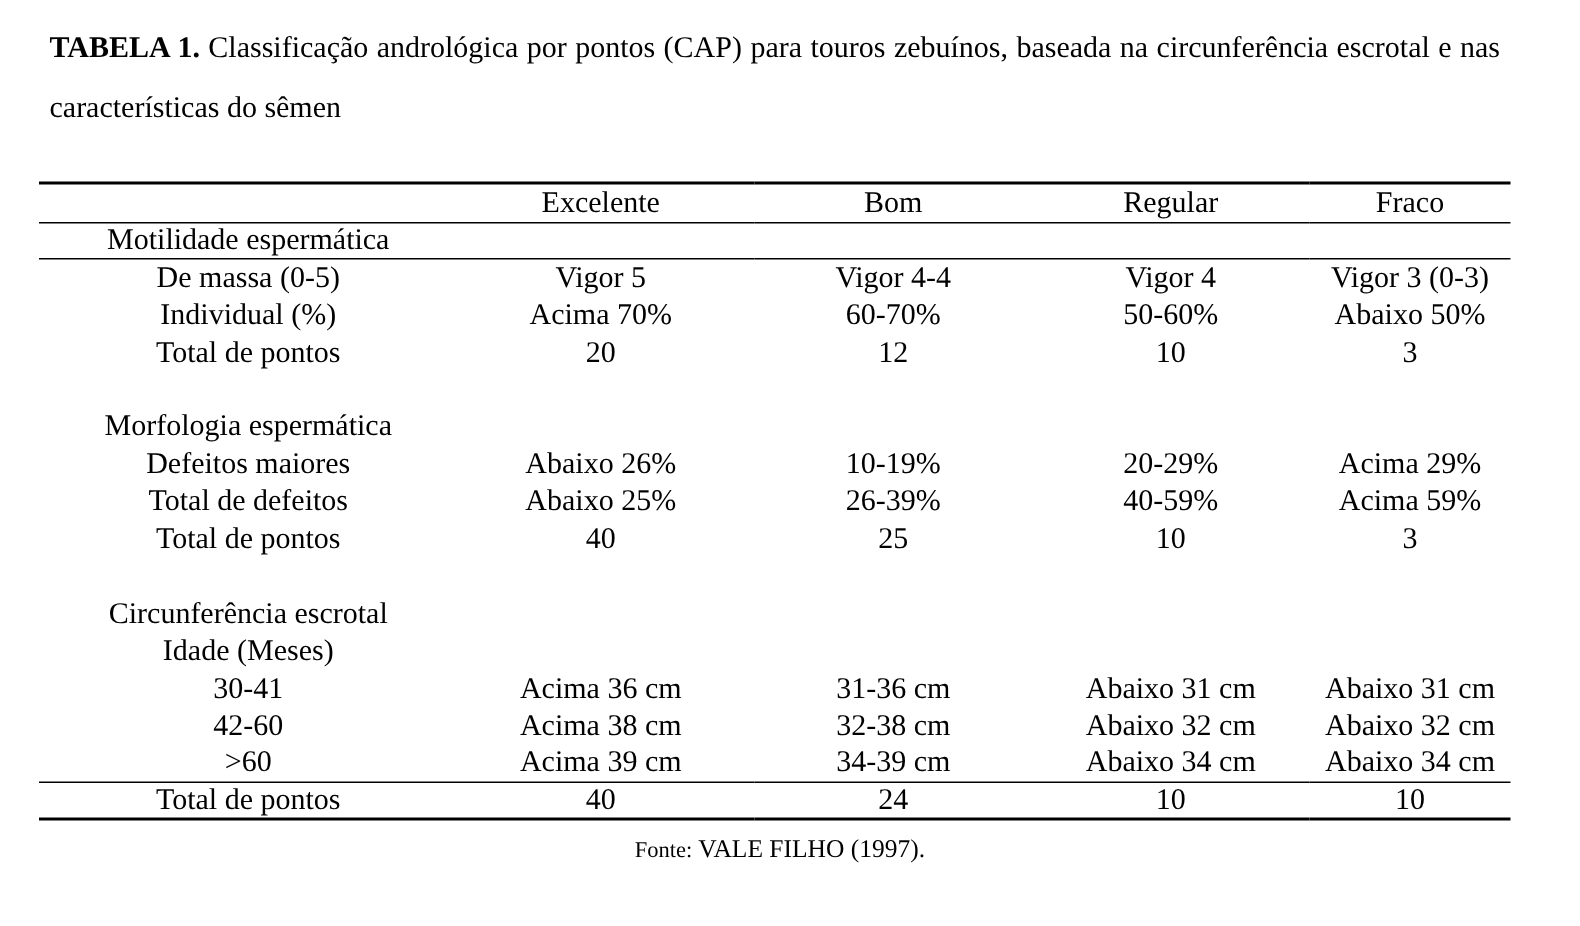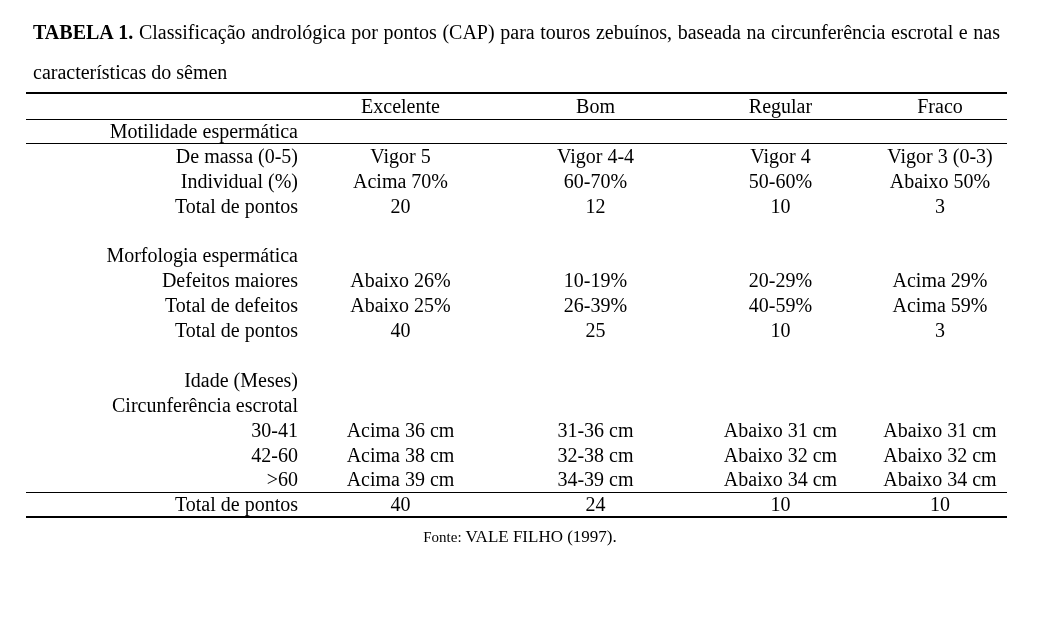--- a/index.html
+++ b/index.html
@@ -18,20 +18,21 @@
   .caption {
     width: 981px;
     font-size: 20px;
     line-height: 40px;
     text-align: justify;
     padding-left: 7px;
     width: 974px;
   }
   .caption .bold { font-weight: bold; }
   table.cap-table {
+    margin-top: 29px;
     width: 981px;
     border-collapse: collapse;
     table-layout: fixed;
     border-top: 2.5px solid #000;
     font-size: 20px;
   }
   col.c0 { width: 272px; }
   col.c1 { width: 205px; }
   col.c2 { width: 185px; }
   col.c3 { width: 185px; }
@@ -44,21 +45,21 @@
     border-bottom: 1.5px solid #000;
     padding: 0;
   }
   .cap-table td {
     height: 24.9px;
     vertical-align: middle;
     padding: 0;
     white-space: nowrap;
     overflow: hidden;
   }
-  .cap-table td.label-cell { text-align: right; padding-left: 7px; }
+  .cap-table td.label-cell { text-align: center; padding-left: 7px; }
   .cap-table td.value-cell { text-align: center; }
   .cap-table tr.rule-below td { border-bottom: 1.5px solid #000; }
   .cap-table tr.rule-heavy td { border-bottom: 2px solid #000; }
   .source {
     margin-top: 9px;
     padding-left: 7px;
     font-size: 17px;
     text-align: center;
   }
   .source .src-label { font-size: 15px; }
@@ -152,28 +153,28 @@
           <td class="value-cell">3</td>
         </tr>
         <tr>
           <td class="label-cell"></td>
           <td class="value-cell"></td>
           <td class="value-cell"></td>
           <td class="value-cell"></td>
           <td class="value-cell"></td>
         </tr>
         <tr>
+          <td class="label-cell">Circunferência escrotal</td>
+          <td class="value-cell"></td>
+          <td class="value-cell"></td>
+          <td class="value-cell"></td>
+          <td class="value-cell"></td>
+        </tr>
+        <tr>
           <td class="label-cell">Idade (Meses)</td>
-          <td class="value-cell"></td>
-          <td class="value-cell"></td>
-          <td class="value-cell"></td>
-          <td class="value-cell"></td>
-        </tr>
-        <tr>
-          <td class="label-cell">Circunferência escrotal</td>
           <td class="value-cell"></td>
           <td class="value-cell"></td>
           <td class="value-cell"></td>
           <td class="value-cell"></td>
         </tr>
         <tr>
           <td class="label-cell">30-41</td>
           <td class="value-cell">Acima 36 cm</td>
           <td class="value-cell">31-36 cm</td>
           <td class="value-cell">Abaixo 31 cm</td>

